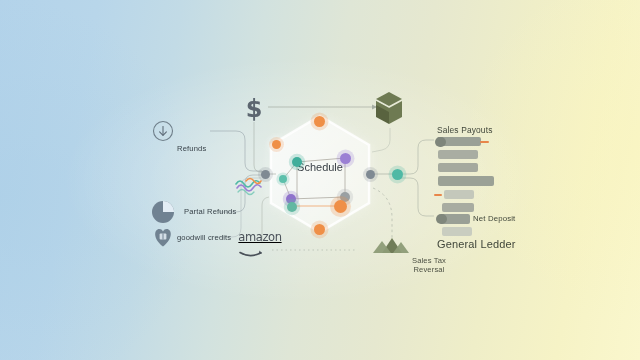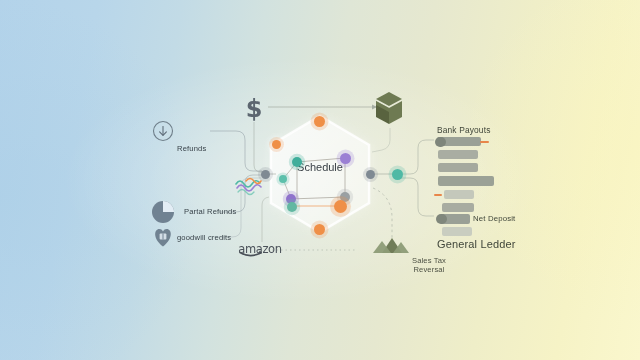--- a/index.html
+++ b/index.html
@@ -232,30 +232,30 @@
     <div class="dot" style="left:287px; top:202px; width:10px; height:10px; background:#62b8a2;
                 box-shadow:0 0 0 3.2px rgba(98,184,162,0.25);"></div>
     <div class="dot" style="left:334px; top:200px; width:13px; height:13px; background:#ef8f47;
                 box-shadow:0 0 0 4px rgba(239,143,71,0.25);"></div>
   </div>
 
   <div class="lbl lbl-dark" style="left:177px; top:144px;">Refunds</div>
   <div class="lbl lbl-dark" style="left:184px; top:207px;">Partal Refunds</div>
   <div class="lbl lbl-dark" style="left:177px; top:233px;">goodwill credits</div>
 
-  <div class="amazon-wrap" style="left:237px; top:244px;">
+  <div class="amazon-wrap" style="left:237px; top:232px;text-decoration:underline;">
     <div class="amazon-word">amazon</div>
   </div>
 
   <div class="lbl lbl-olive" style="left:371px; top:256px; text-align:center; width:44px;margin-left:36px;">
     <div>Sales Tax</div>
     <div>Reversal</div>
   </div>
 
-  <div class="lbl lbl-olive" style="left:437px; top:125px; font-size:8.4px; color:#3f4539;">Bank Payouts</div>
+  <div class="lbl lbl-olive" style="left:437px; top:125px; font-size:8.4px; color:#3f4539;">Sales Payouts</div>
 
   <div class="layer">
 
     <div class="bar" style="left:437px; top:137px; width:44px; height:9px; background:#9aa096;"></div>
     <div class="cap" style="left:435px; top:136.5px; width:11px; height:10px; background:#7e857b;"></div>
     <div class="tick" style="left:480px; top:141px; width:9px;"></div>
 
     <div class="bar" style="left:438px; top:150px; width:40px; height:9px; background:#a9ada2;"></div>
 
     <div class="bar" style="left:438px; top:163px; width:40px; height:9px; background:#a5a99e;"></div>

